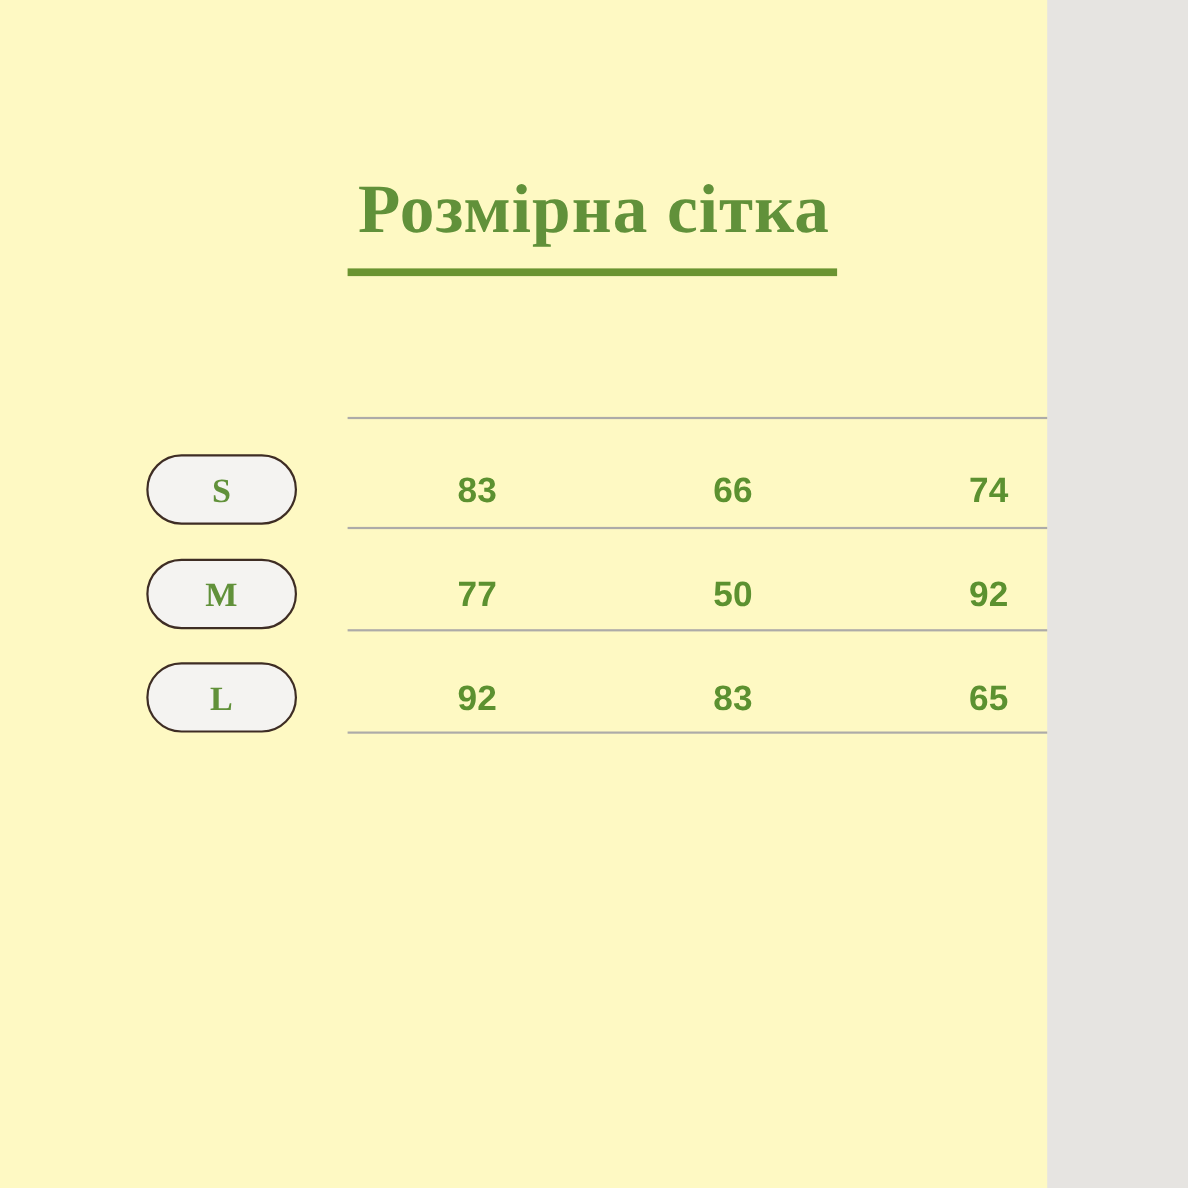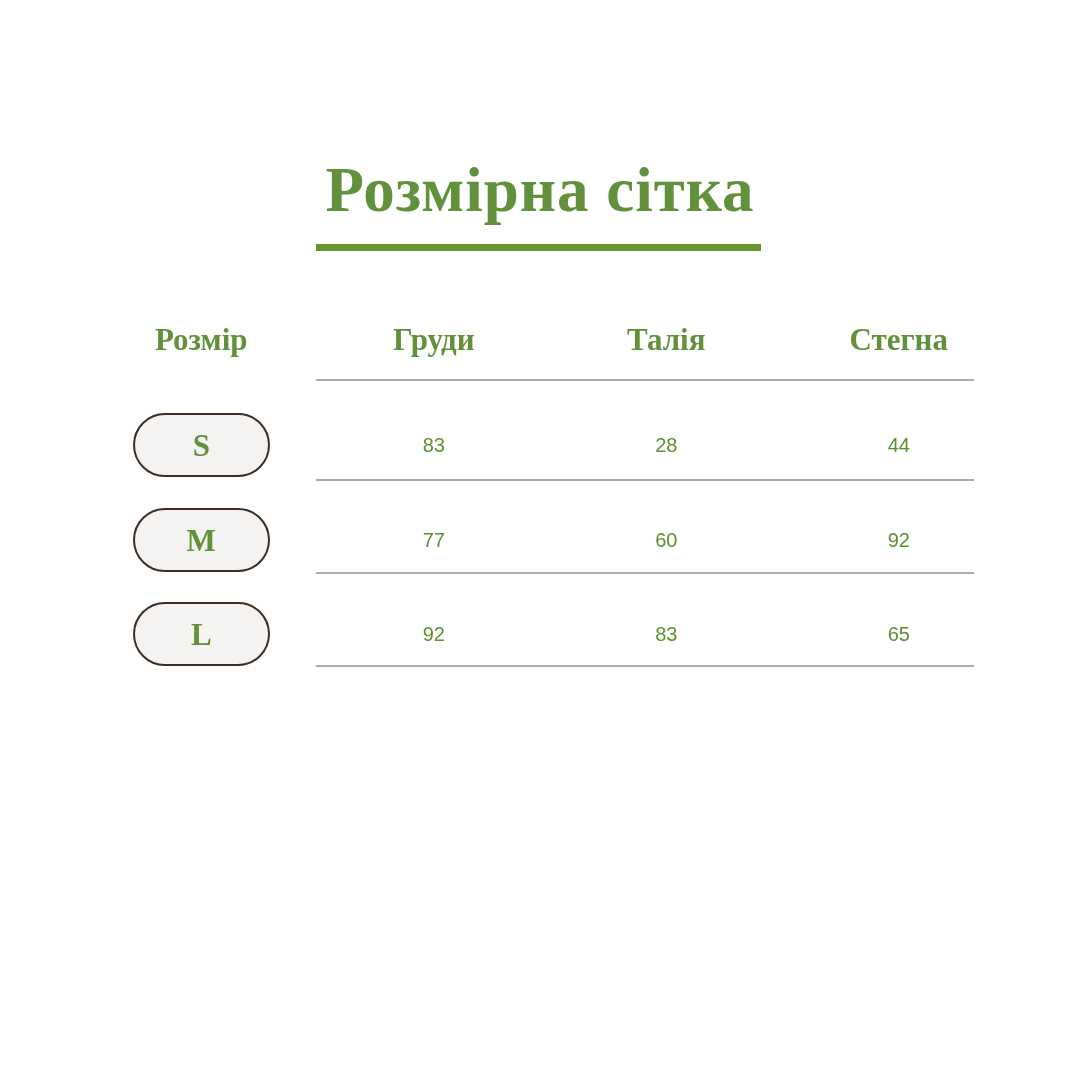--- a/index.html
+++ b/index.html
@@ -2,23 +2,23 @@
 <html><head>
   <meta charset="utf-8">
   <style>
     html, body {
       margin: 0;
       padding: 0;
       background: #e6e4e1;
     }
     .canvas {
       position: relative;
-      width: 1080px;
+      width: 952px;
       height: 1080px;
-      background: #ffffff;
+      background: #fef9c3;
       overflow: hidden;
       font-family: "Liberation Serif", "DejaVu Serif", serif;
     }
     .title {
       position: absolute;
       left: 0;
       top: 117px;
       width: 1080px;
       text-align: center;
       font-size: 63px;
@@ -78,61 +78,55 @@
       cursor: pointer;
     }
     .pill-label {
       font-size: 31px;
       font-weight: 700;
       color: #61913A;
       line-height: 1;
     }
     .val {
       font-family: "Liberation Sans", "DejaVu Sans", sans-serif;
-      font-size: 20px;
-      font-weight: 400;
+      font-size: 32px;
+      font-weight: 700;
       color: #5C9130;
       line-height: 1;
     }
   </style>
 </head>
 <body>
 
 <div class="canvas">
 
   <h1 class="title">Розмірна сітка</h1>
 
   <div class="divider"></div>
 
-  <div class="grid header-row">
-    <div class="header-cell">Розмір</div>
-    <div class="header-cell">Груди</div>
-    <div class="header-cell">Талія</div>
-    <div class="header-cell">Стегна</div>
-  </div>
 
   <div class="hline hline-header"></div>
 
   <div class="grid row-1">
     <div class="pill">
       <span class="pill-label">S</span>
     </div>
     <div class="val">83</div>
-    <div class="val">28</div>
-    <div class="val">44</div>
+    <div class="val">66</div>
+    <div class="val">74</div>
   </div>
 
   <div class="hline hline-1"></div>
 
   <div class="grid row-2">
     <div class="pill">
       <span class="pill-label">M</span>
     </div>
     <div class="val">77</div>
-    <div class="val">60</div>
+    <div class="val">50</div>
     <div class="val">92</div>
   </div>
 
   <div class="hline hline-2"></div>
 
   <div class="grid row-3">
     <div class="pill">
       <span class="pill-label">L</span>
     </div>
     <div class="val">92</div>

